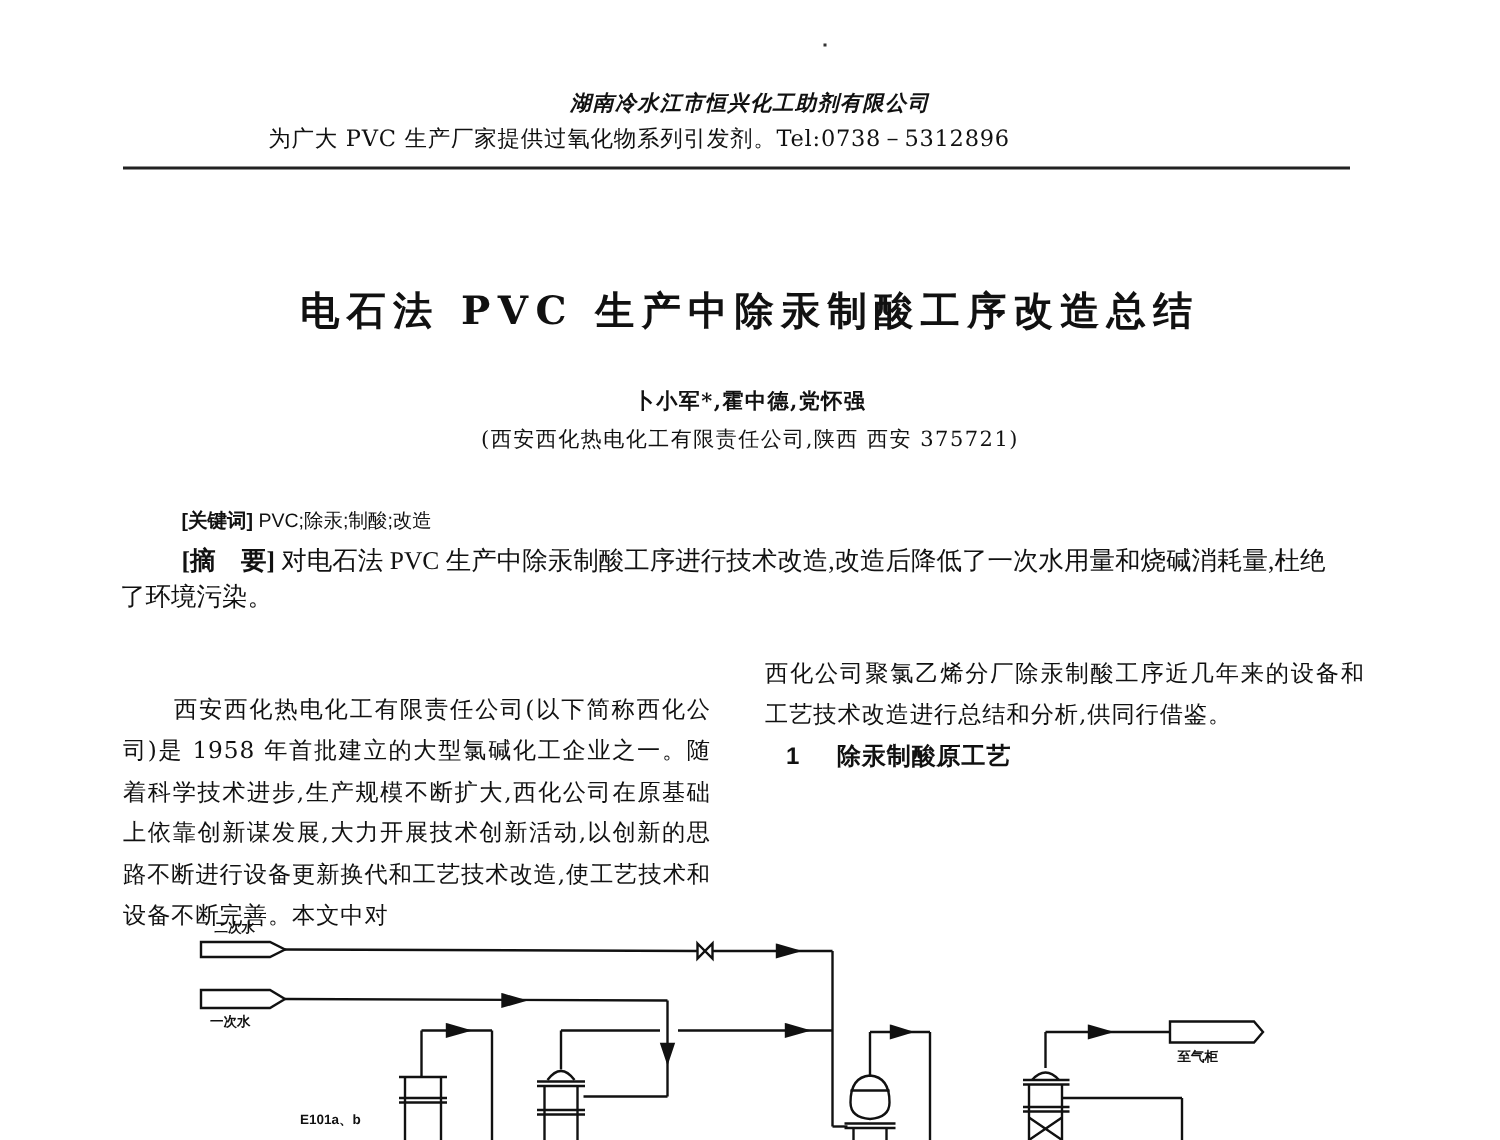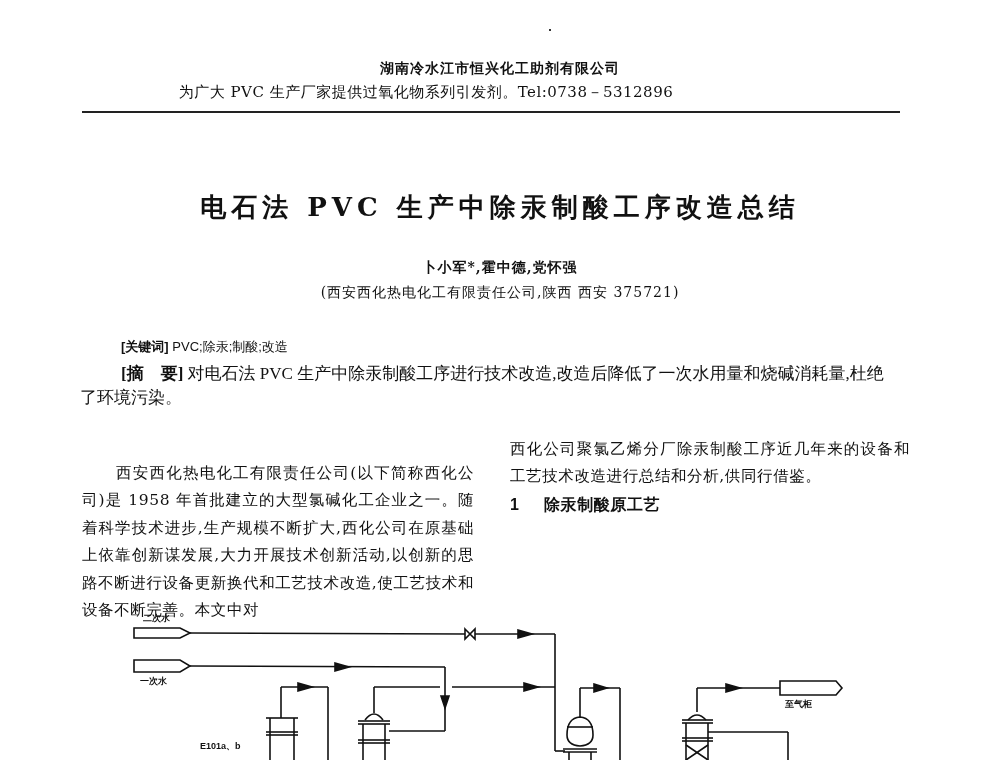--- a/index.html
+++ b/index.html
@@ -1,33 +1,33 @@
 <!DOCTYPE html>
 <html><head>
 <meta charset="utf-8">
 <style>
   html, body { margin: 0; padding: 0; background: #ffffff; }
   body { width: 1000px; height: 760px; position: relative; overflow: hidden;
          font-family: "DejaVu Serif", "Liberation Serif", serif; color: #111; }
   .abs { position: absolute; }
   .speck { left: 549px; top: 29px; width: 2px; height: 2px; background: #333; }
-  .header-line1 { left: 0; width: 1000px; top: 60px; text-align: center; font-size: 14px; font-weight: bold; letter-spacing: 1px; }
+  .header-line1 { left: 0; width: 1000px; top: 60px; text-align: center; font-size: 14px; font-weight: bold; letter-spacing: 1px; font-style: italic; }
   .header-line2 { left: 0; width: 852px; top: 83px; text-align: center; font-size: 15px; letter-spacing: 0.5px; }
   .header-rule { left: 82px; top: 111px; width: 818px; height: 2px; background: #222; }
   .title { left: 0; width: 1000px; top: 190px; text-align: center; font-size: 26px; font-weight: bold; letter-spacing: 5px; }
   .authors { left: 0; width: 1000px; top: 259px; text-align: center; font-size: 14px; font-weight: bold; letter-spacing: 1px; }
   .affil { left: 0; width: 1000px; top: 284px; text-align: center; font-size: 14px; letter-spacing: 1px; }
   .kw { left: 121px; top: 338px; font-size: 13px; font-family: "Liberation Sans", "DejaVu Sans", sans-serif; }
   .abstract { left: 80px; top: 362px; width: 820px; font-size: 17px; line-height: 24px;
               font-family: Liberation Serif, serif; text-indent: 41px; }
   .lbl { font-weight: bold; margin-top: 40px; }
   .col { font-size: 15.5px; line-height: 27.4px; letter-spacing: 0.6px; text-align: justify; }
   .col-left { left: 82px; top: 460px; width: 392px; text-indent: 34px; }
   .col-right { left: 510px; top: 436px; width: 400px; }
-  .sec-head { font-weight: bold; font-family: "Liberation Sans", "DejaVu Sans", sans-serif; font-size: 16px; }
+  .sec-head { font-weight: bold; font-family: "Liberation Sans", "DejaVu Sans", sans-serif; font-size: 16px; margin-left: 14px; }
   .sec-num { display: inline-block; width: 34px; }
   .indent { padding-left: 34px; }
   svg.diagram { position: absolute; left: 0; top: 600px; }
   .dlabel { font-family: "Liberation Sans", "DejaVu Sans", sans-serif; font-size: 9px; font-weight: bold; }
 </style>
 </head>
 <body>
 
 <div class="abs speck"></div>
 

